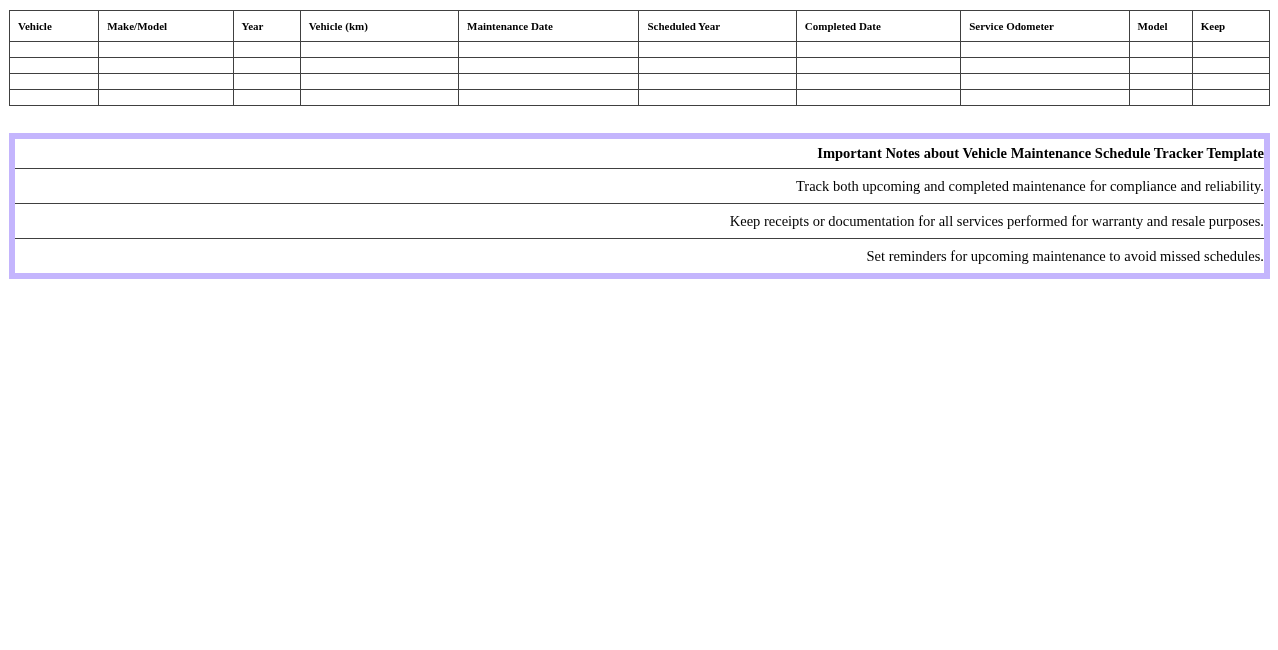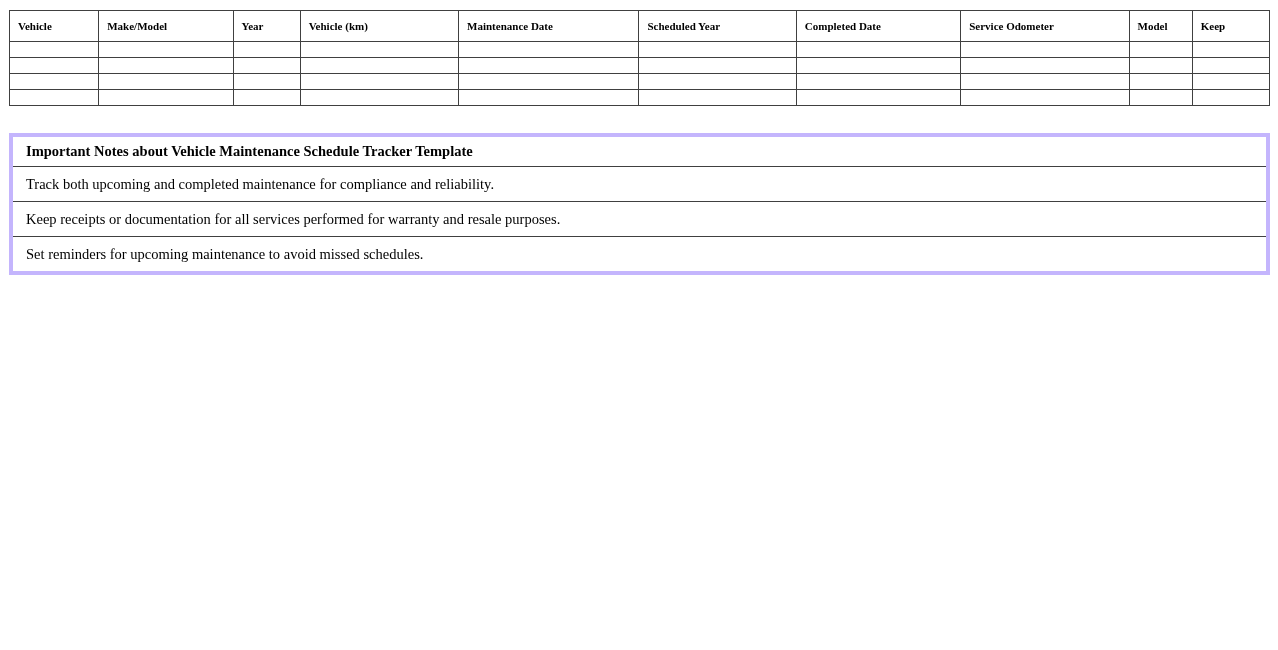--- a/index.html
+++ b/index.html
@@ -75,21 +75,22 @@
     position: absolute;
     left: 9px;
     top: 133px;
     width: 1261px;
   }
 
   table.notes-table {
     width: 1261px;
     border-collapse: collapse;
     table-layout: fixed;
-    border: 4px solid #c4b5fd;
+    border: 6px solid #c4b5fd;
+    text-align: right;
   }
 
   table.notes-table td {
     border: 1px solid #404040;
     padding: 0 0 0 13px;
     height: 34px;
     vertical-align: middle;
     font-size: 14.5px;
     line-height: 34px;
     white-space: nowrap;

